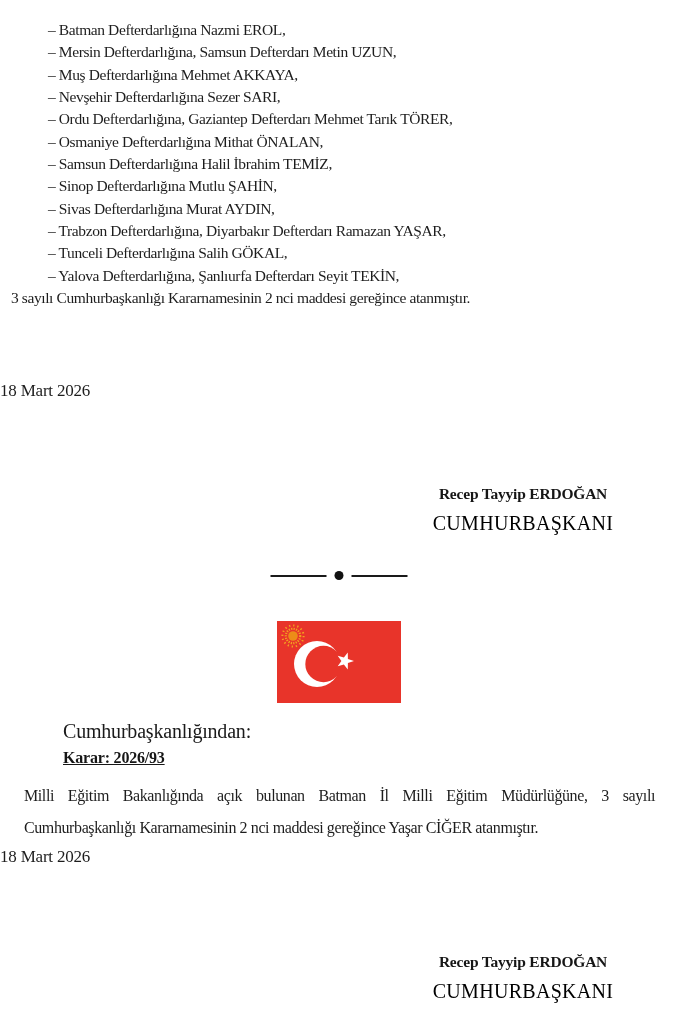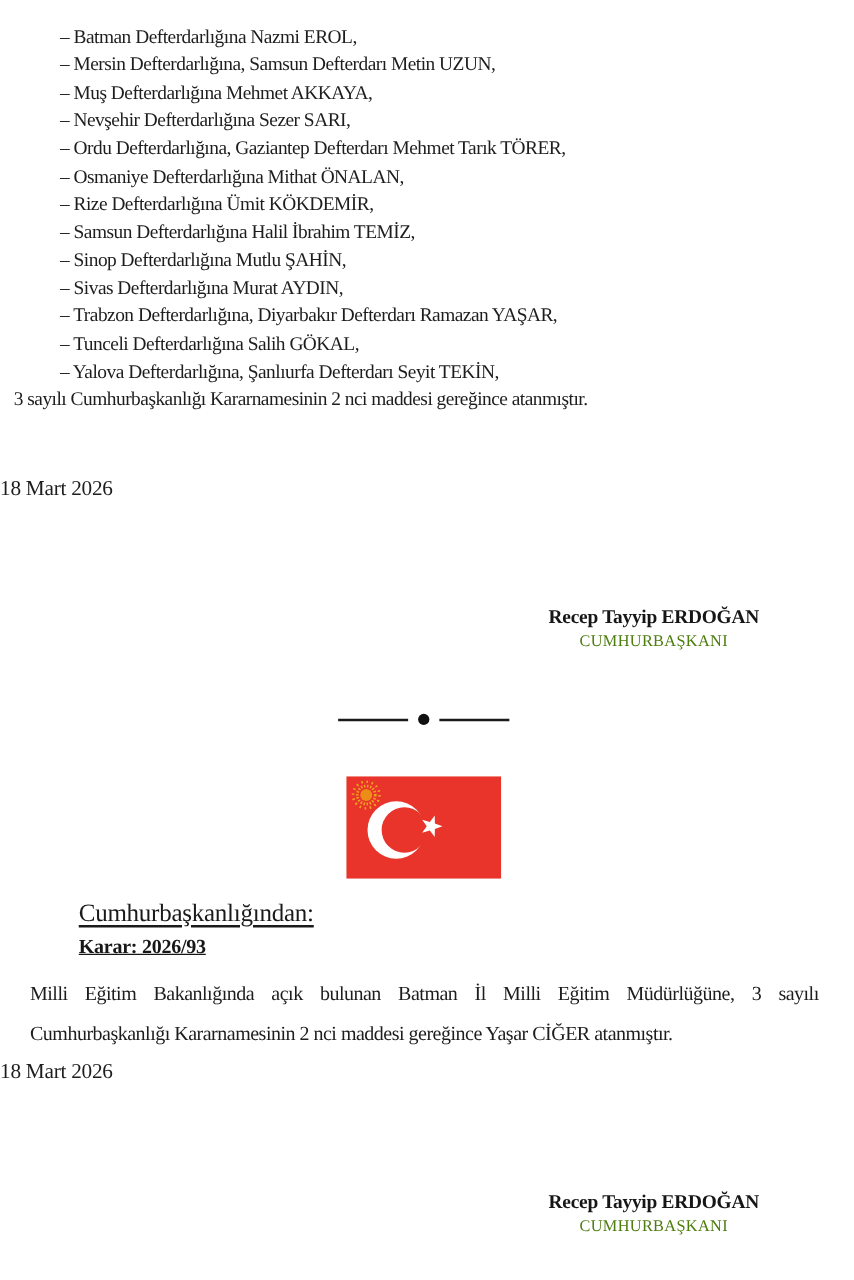--- a/index.html
+++ b/index.html
@@ -39,41 +39,41 @@
     position: absolute; left: 523px; transform: translateX(-50%);
     text-align: center; white-space: nowrap; color: #161616;
   }
   .sig-1 { top: 484px; }
   .sig-2 { top: 952px; }
   .sig-name {
     font-weight: bold; font-size: 15.5px; letter-spacing: -0.2px;
     line-height: 19px;
   }
   .sig-title {
-    font-size: 13px; letter-spacing: 0.3px; line-height: 19px;
-    color: #4d7c0f;
+    margin-top: 11px;
+    font-size: 20px; letter-spacing: 0.3px; line-height: 19px;
+    color: #000000;
   }
 
   
   .divider {
     position: absolute; top: 571px; left: 339px; transform: translateX(-50%);
     display: flex; align-items: center; gap: 8px;
   }
   .divider .hline { width: 56px; height: 2px; background: #1a1a1a; }
   .divider .dot { width: 9px; height: 9px; border-radius: 50%; background: #111; }
 
   
   .flag-wrap { position: absolute; top: 621px; left: 277px; width: 124px; height: 82px; }
   .flag-wrap svg { display: block; }
 
   
   .decree-heading {
     position: absolute; top: 720px; left: 63px;
     font-size: 20px; letter-spacing: -0.2px; color: #1a1a1a;
-    text-decoration: underline;
     text-underline-offset: 3px;
   }
   .decree-number {
     position: absolute; top: 749px; left: 63px;
     font-size: 16px; font-weight: bold; letter-spacing: -0.2px; color: #161616; text-decoration: underline;
   }
   .decree-body {
     position: absolute; top: 780px; left: 24px; width: 631px;
     font-size: 16px; line-height: 32px; letter-spacing: -0.4px;
     text-align: justify; color: #1d1d1d;
@@ -84,21 +84,20 @@
 
 <div class="page">
 
   <div class="list">
     <div class="list-item">– Batman Defterdarlığına Nazmi EROL,</div>
     <div class="list-item">– Mersin Defterdarlığına, Samsun Defterdarı Metin UZUN,</div>
     <div class="list-item">– Muş Defterdarlığına Mehmet AKKAYA,</div>
     <div class="list-item">– Nevşehir Defterdarlığına Sezer SARI,</div>
     <div class="list-item">– Ordu Defterdarlığına, Gaziantep Defterdarı Mehmet Tarık TÖRER,</div>
     <div class="list-item">– Osmaniye Defterdarlığına Mithat ÖNALAN,</div>
-    <div class="list-item">– Rize Defterdarlığına Ümit KÖKDEMİR,</div>
     <div class="list-item">– Samsun Defterdarlığına Halil İbrahim TEMİZ,</div>
     <div class="list-item">– Sinop Defterdarlığına Mutlu ŞAHİN,</div>
     <div class="list-item">– Sivas Defterdarlığına Murat AYDIN,</div>
     <div class="list-item">– Trabzon Defterdarlığına, Diyarbakır Defterdarı Ramazan YAŞAR,</div>
     <div class="list-item">– Tunceli Defterdarlığına Salih GÖKAL,</div>
     <div class="list-item">– Yalova Defterdarlığına, Şanlıurfa Defterdarı Seyit TEKİN,</div>
     <div class="closing-line">3 sayılı Cumhurbaşkanlığı Kararnamesinin 2 nci maddesi gereğince atanmıştır.</div>
   </div>
 
   <div class="date-line date-1">18 Mart 2026</div>

